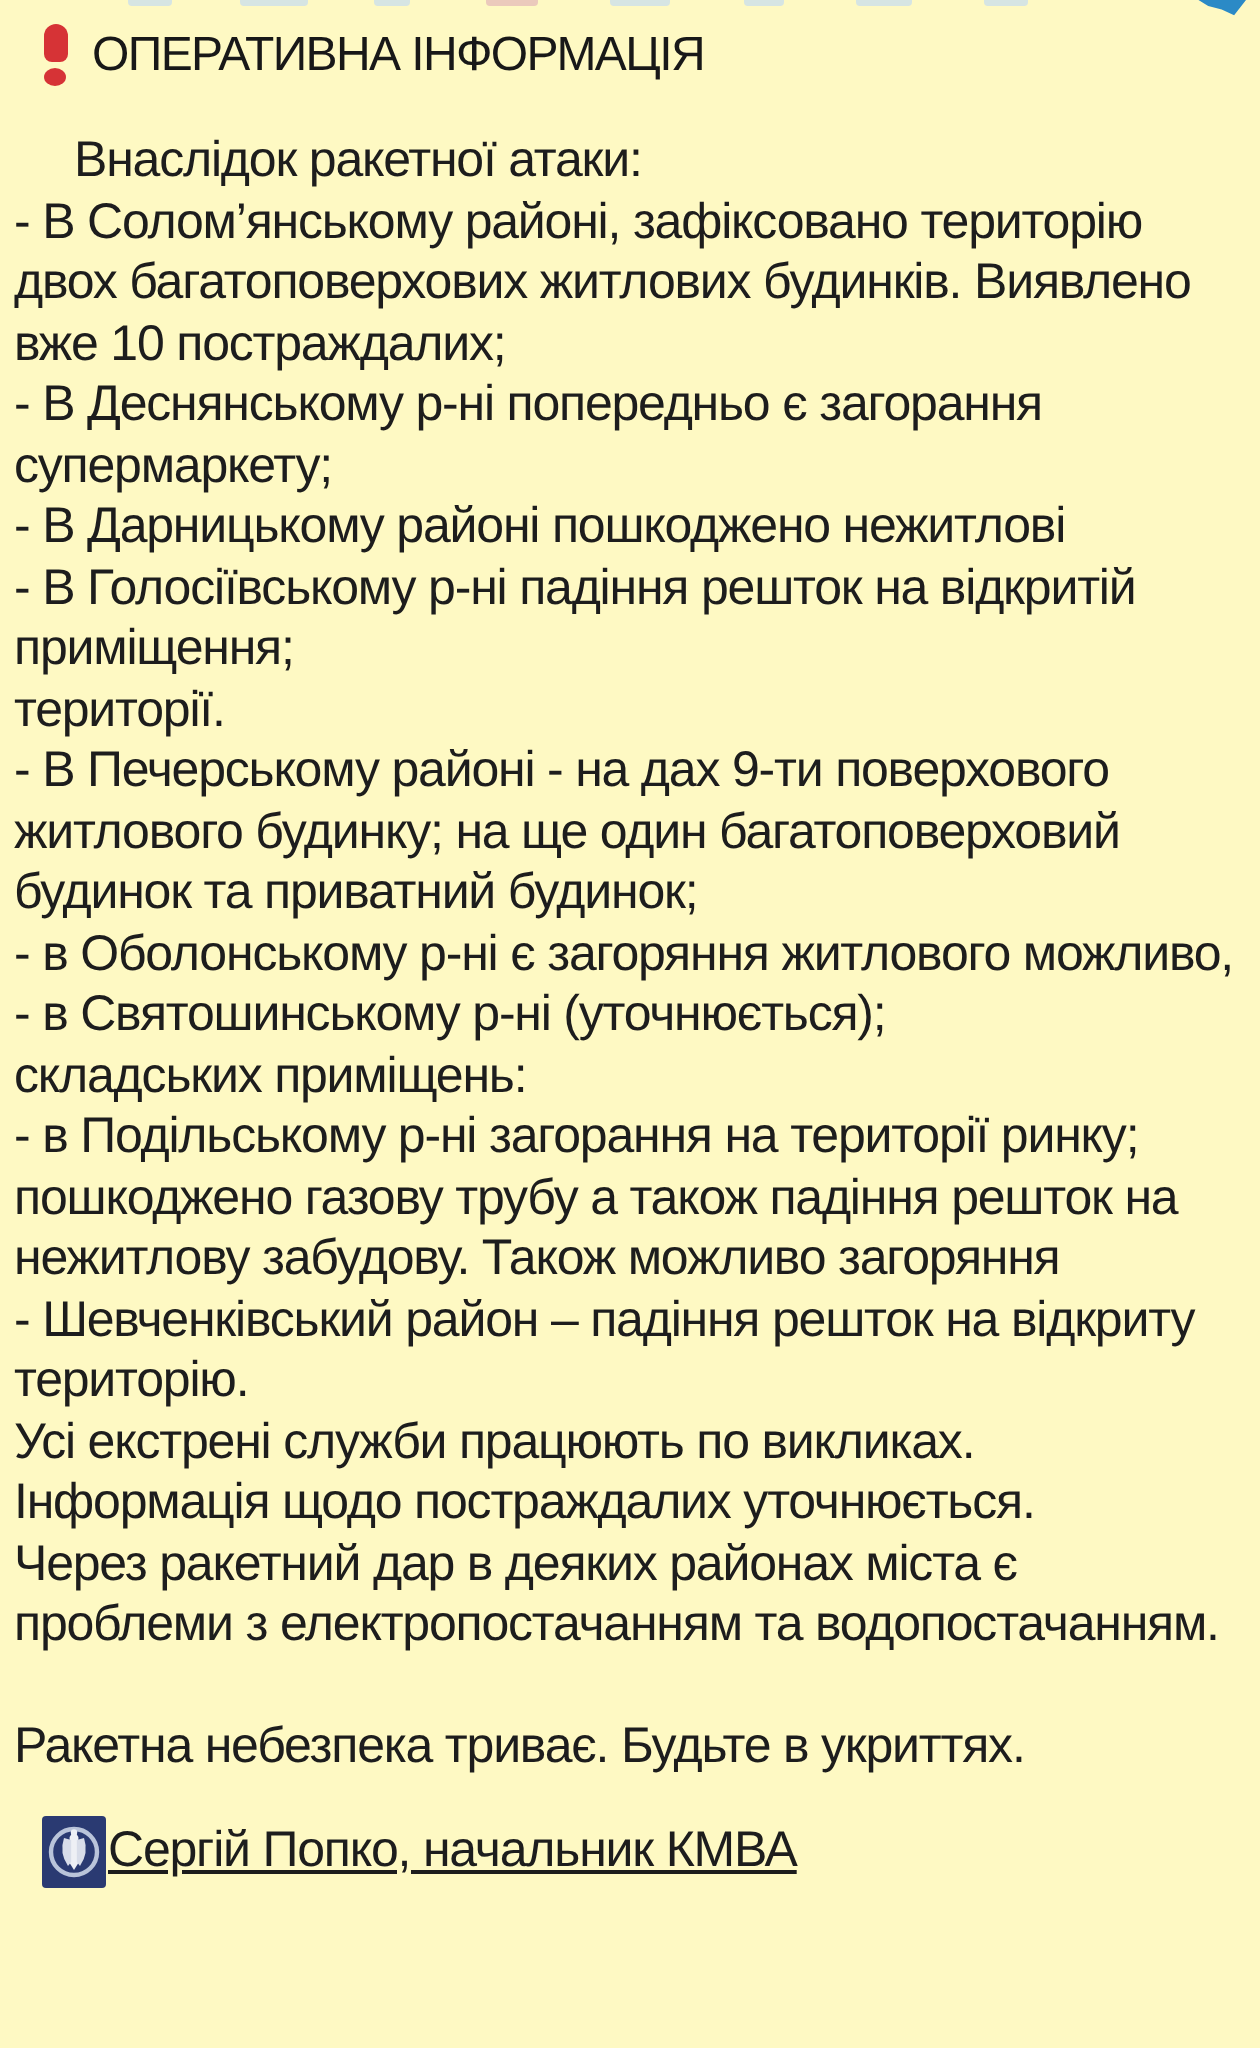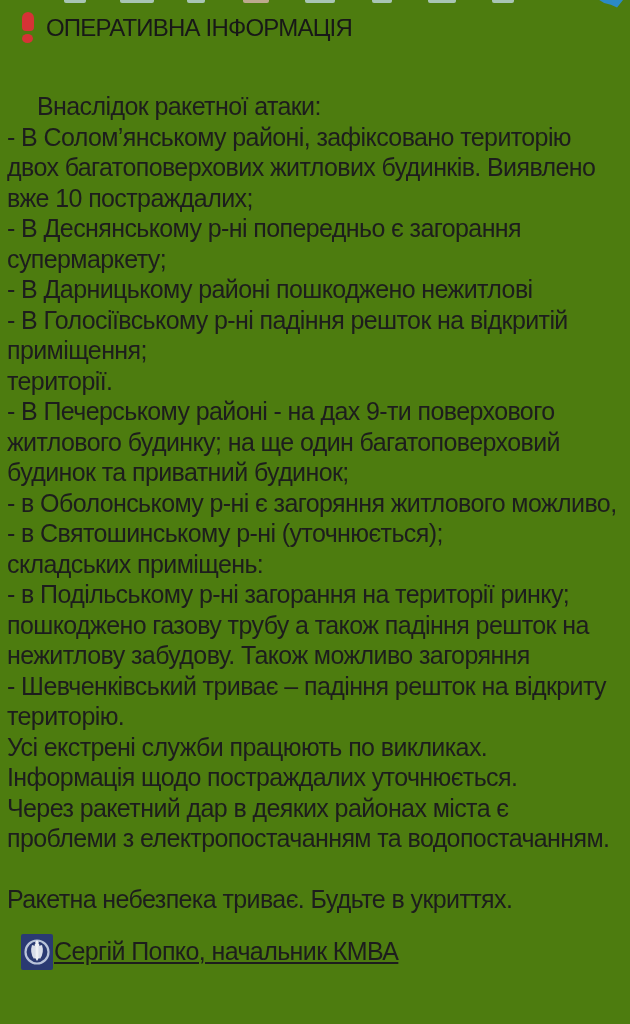--- a/index.html
+++ b/index.html
@@ -4,21 +4,21 @@
 <style>
   html, body {
     margin: 0;
     padding: 0;
     background: #ffffff;
   }
   .page {
     position: relative;
     width: 630px;
     height: 1024px;
-    background: #4d7c0f;
+    background: #fef9c3;
     overflow: hidden;
     font-family: "Liberation Sans", sans-serif;
     color: #1d1d1d;
   }
 
   
   .top-strip {
     position: absolute;
     top: 0; left: 0;
     width: 100%; height: 8px;
@@ -68,21 +68,21 @@
   }
   .title {
     font-size: 24px;
     letter-spacing: -0.8px;
     color: #181818;
     white-space: nowrap;
   }
 
   
   .content {
-    margin-top: 48px;
+    margin-top: 22px;
     padding-left: 7px;
     padding-right: 12px;
   }
   .line {
     height: 30.5px;
     line-height: 30.5px;
     font-size: 25px;
     letter-spacing: -0.6px;
     white-space: nowrap;
     color: #1d1d1d;
@@ -149,21 +149,21 @@
     <div class="line">території.</div>
     <div class="line">- В Печерському районі - на дах 9-ти поверхового</div>
     <div class="line">житлового будинку; на ще один багатоповерховий</div>
     <div class="line">будинок та приватний будинок;</div>
     <div class="line">- в Оболонському р-ні є загоряння житлового можливо,</div>
     <div class="line">- в Святошинському р-ні (уточнюється);</div>
     <div class="line">складських приміщень:</div>
     <div class="line">- в Подільському р-ні загорання на території ринку;</div>
     <div class="line">пошкоджено газову трубу а також падіння решток на</div>
     <div class="line">нежитлову забудову. Також можливо загоряння</div>
-    <div class="line">- Шевченківський триває – падіння решток на відкриту</div>
+    <div class="line">- Шевченківський район – падіння решток на відкриту</div>
     <div class="line">територію.</div>
     <div class="line">Усі екстрені служби працюють по викликах.</div>
     <div class="line">Інформація щодо постраждалих уточнюється.</div>
     <div class="line">Через ракетний дар в деяких районах міста є</div>
     <div class="line">проблеми з електропостачанням та водопостачанням.</div>
     <div class="line"></div>
     <div class="line">Ракетна небезпека триває. Будьте в укриттях.</div>
 
     <div class="signature-row">
       <svg class="emblem" viewBox="0 0 32 36">

